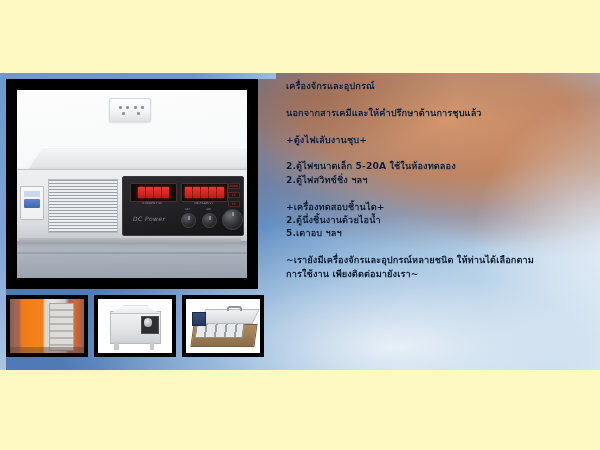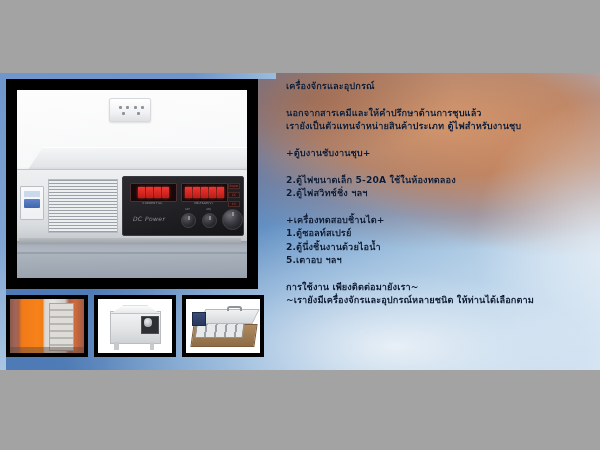--- a/index.html
+++ b/index.html
@@ -9,21 +9,21 @@
     width: 600px;
     height: 450px;
     overflow: hidden;
     font-family: "DejaVu Sans", "Liberation Sans", sans-serif;
   }
 
   #stage {
     position: relative;
     width: 600px;
     height: 450px;
-    background: #a3a3a3;
+    background: #fef9c3;
   }
 
   
   .banner {
     position: absolute;
     left: 0;
     top: 73px;
     width: 600px;
     height: 297px;
     overflow: hidden;
@@ -483,34 +483,32 @@
       </div>
 
     </div>
 
     <div class="copy">
 
       <div class="ln head">เครื่องจักรและอุปกรณ์</div>
       <div class="blank"></div>
 
       <div class="ln">นอกจากสารเคมีและให้คำปรึกษาด้านการชุบแล้ว</div>
-      <div class="ln">เรายังเป็นตัวแทนจำหน่ายสินค้าประเภท  ตู้ไฟสำหรับงานชุบ</div>
       <div class="blank"></div>
 
-      <div class="ln">+ตู้บงานชับงานชุบ+</div>
+      <div class="ln">+ตู้งไฟเลับงานชุบ+</div>
       <div class="blank"></div>
 
       <div class="ln">2.ตู้ไฟขนาดเล็ก  5-20A  ใช้ในห้องทดลอง</div>
       <div class="ln">2.ตู้ไฟสวิทช์ชิ่ง ฯลฯ</div>
       <div class="blank"></div>
 
       <div class="ln">+เครื่องทดสอบชิ้านได+</div>
-      <div class="ln">1.ตู้ซอลท์สเปรย์</div>
       <div class="ln">2.ตู้นึ่งชิ้นงานด้วยไอน้ำ</div>
       <div class="ln">5.เตาอบ ฯลฯ</div>
       <div class="blank"></div>
 
+      <div class="ln">~เรายังมีเครื่องจักรและอุปกรณ์หลายชนิด  ให้ท่านได้เลือกตาม</div>
       <div class="ln">การใช้งาน  เพียงติดต่อมายังเรา~</div>
-      <div class="ln">~เรายังมีเครื่องจักรและอุปกรณ์หลายชนิด  ให้ท่านได้เลือกตาม</div>
     </div>
 
   </div>
 </div>
 
 </body></html>

